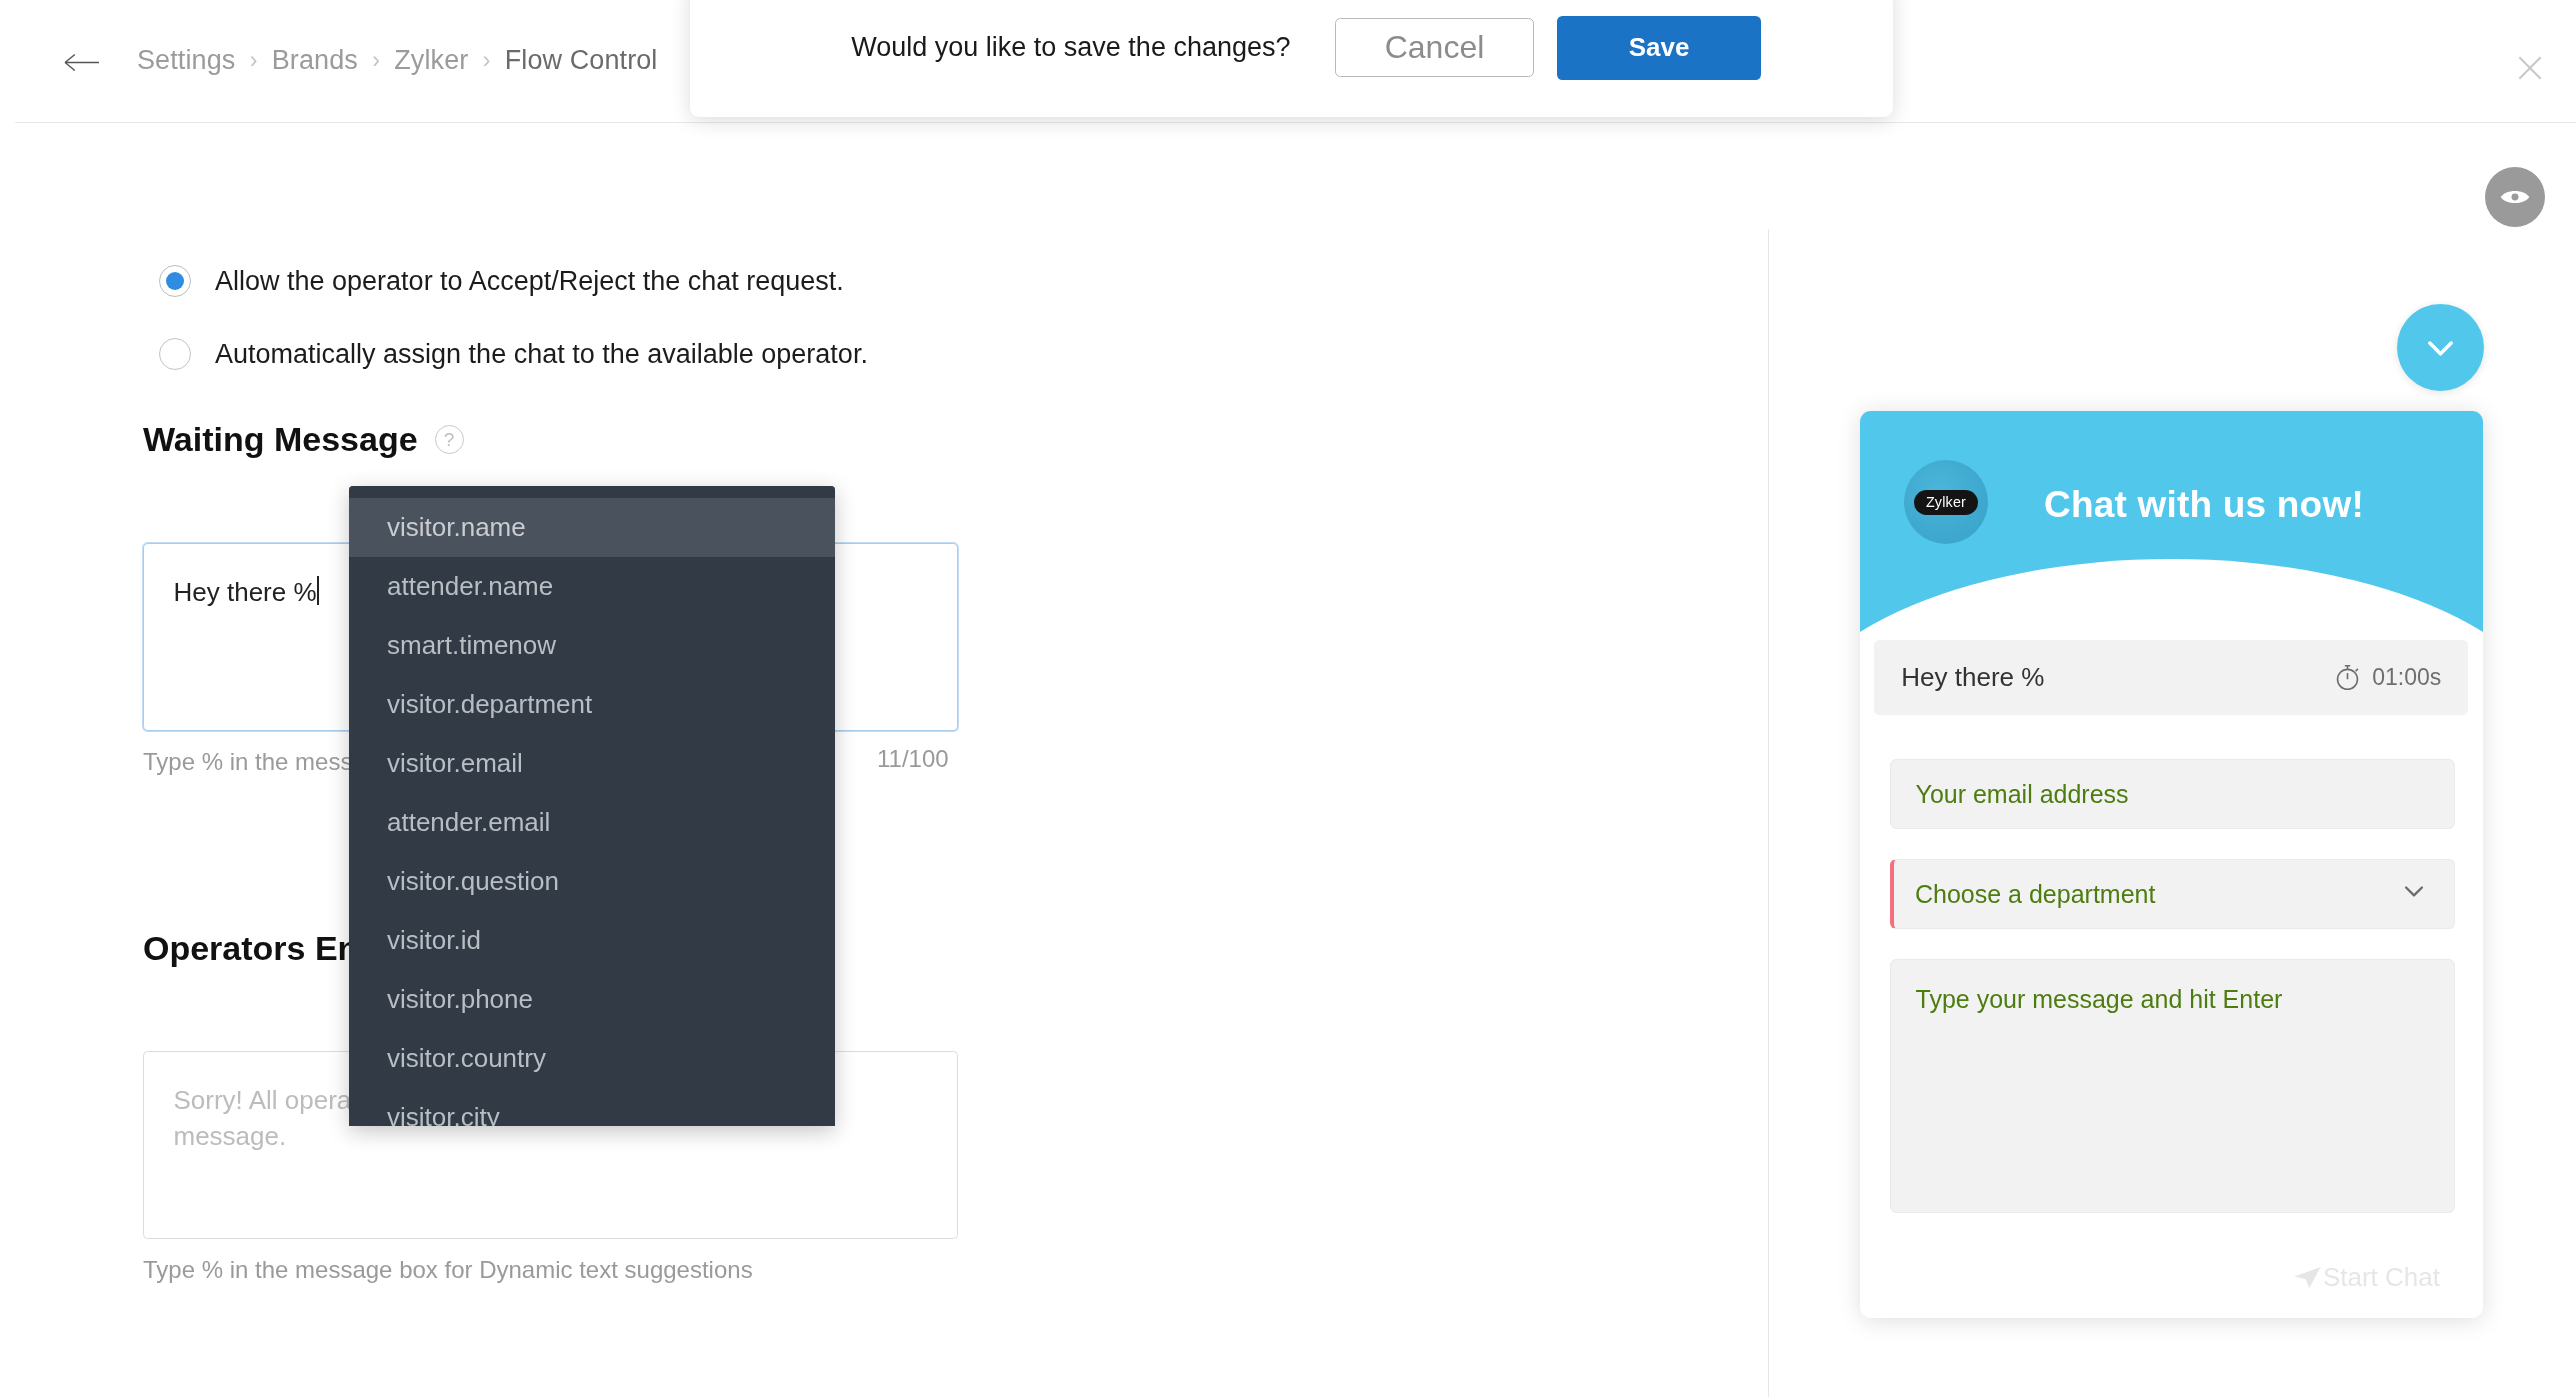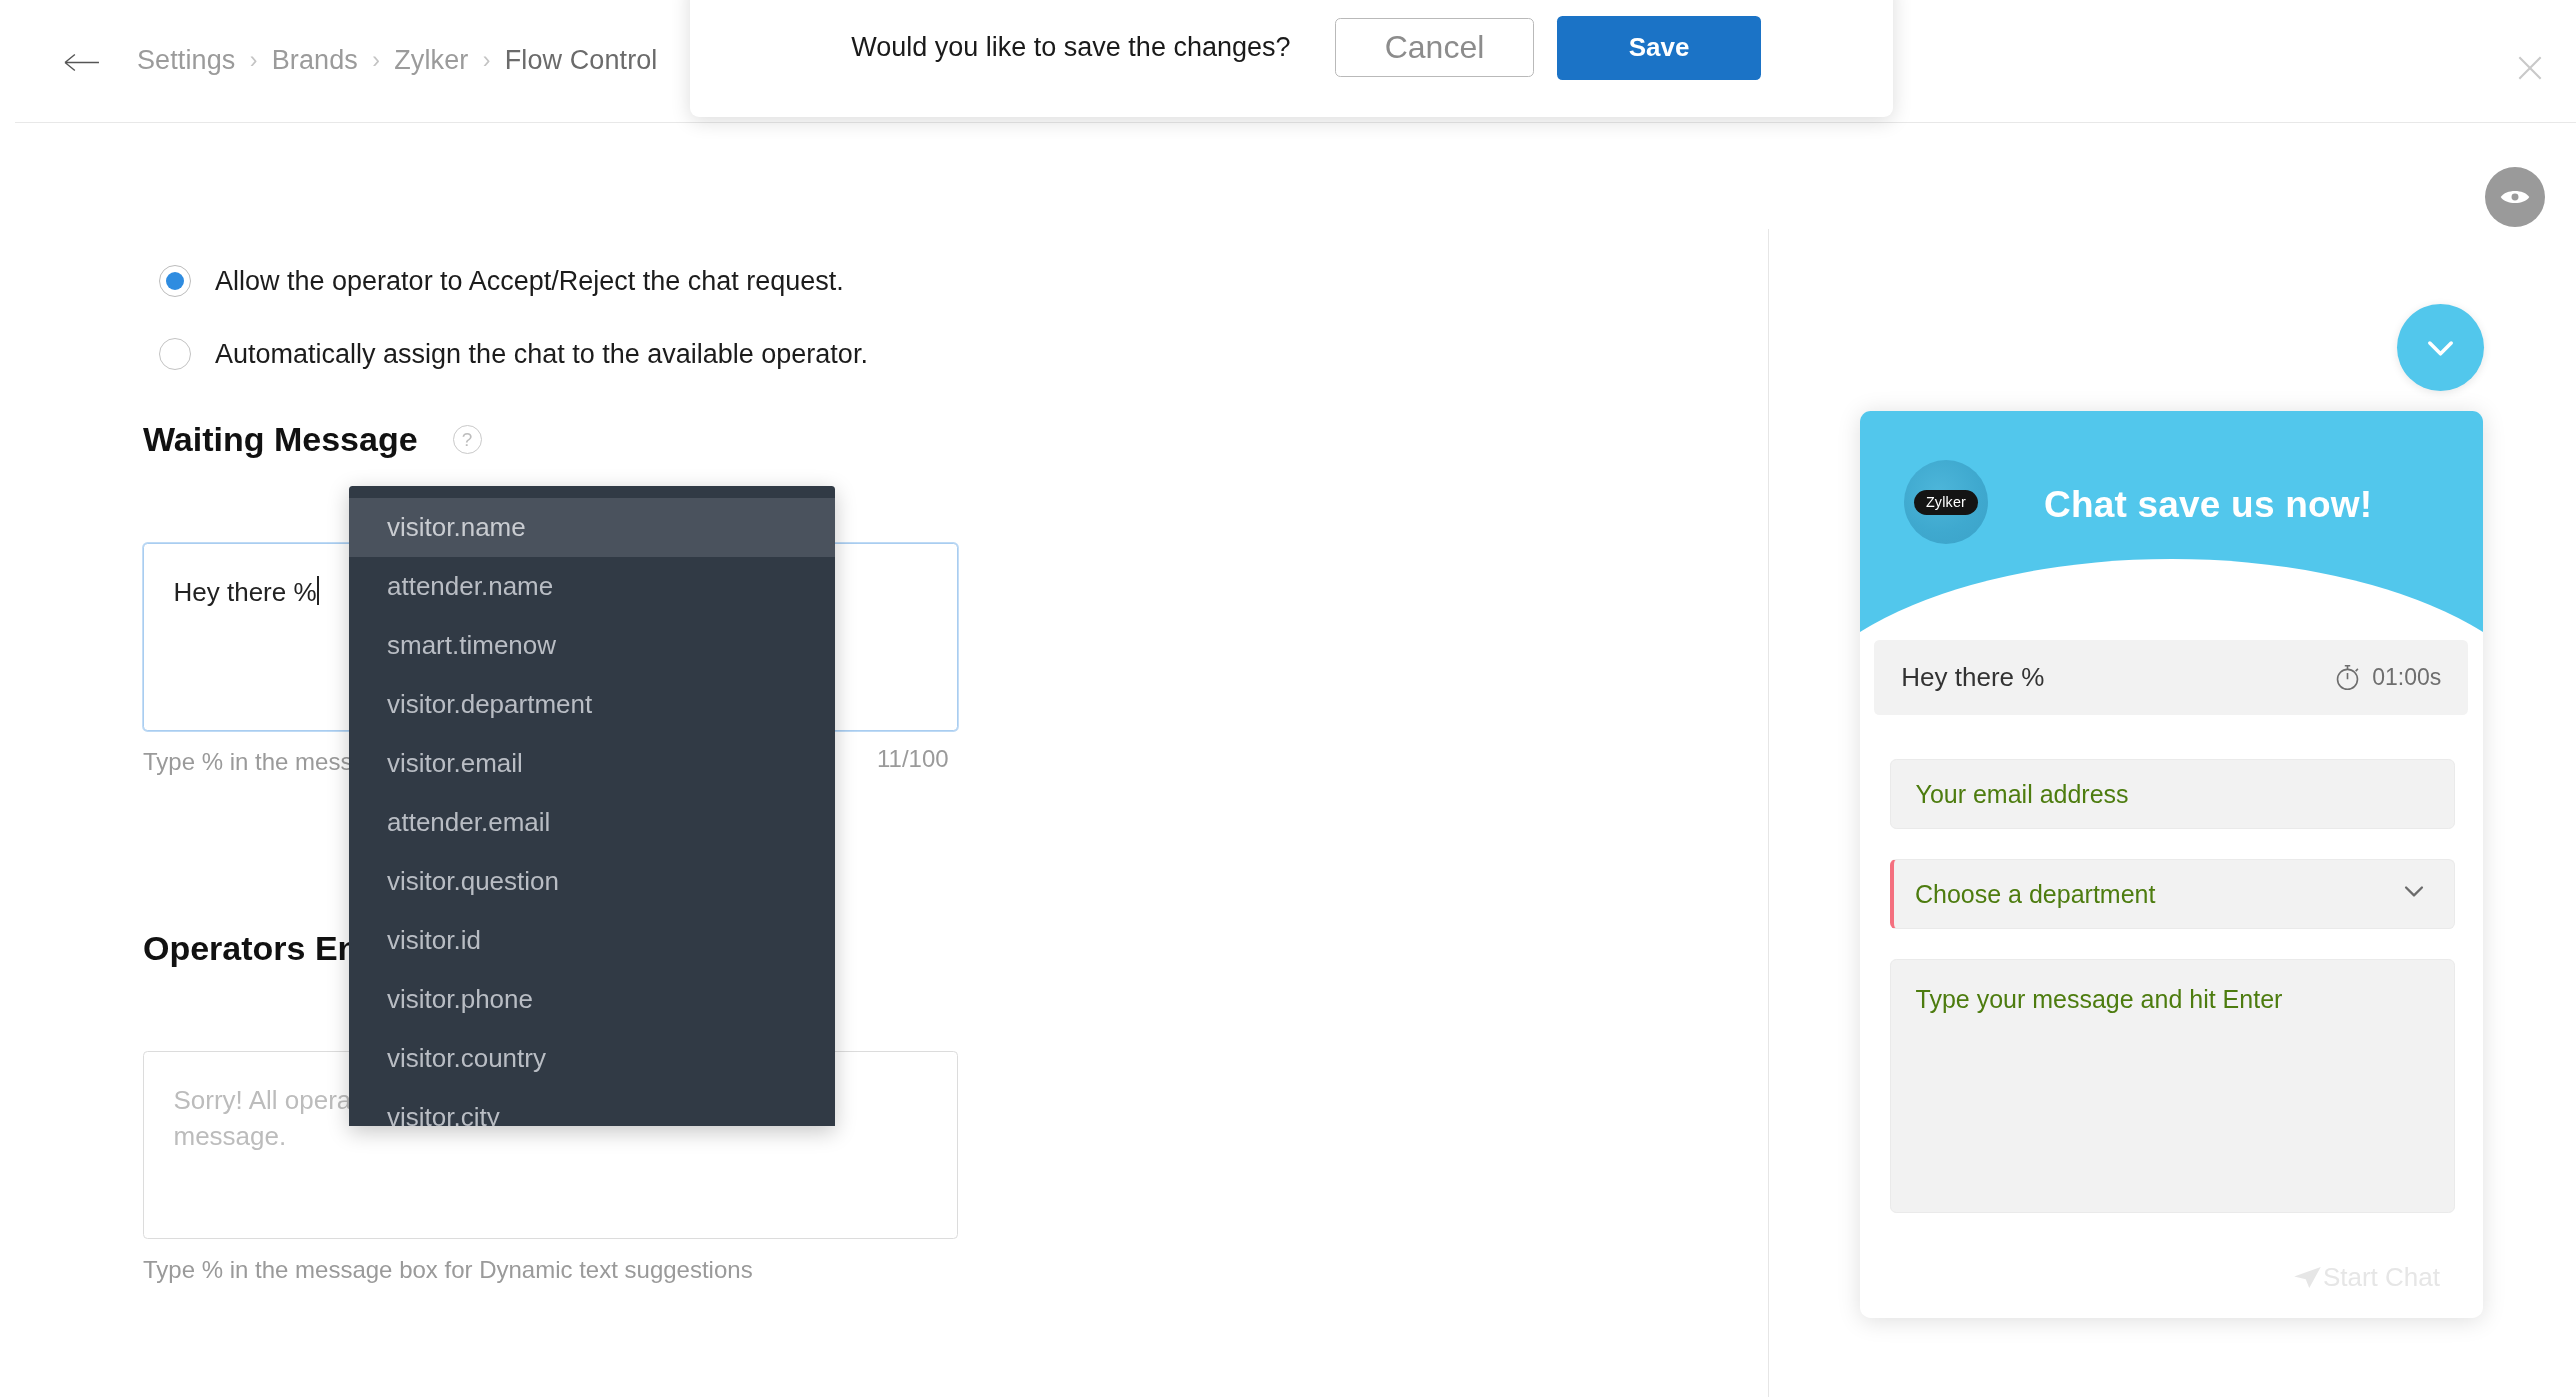--- a/index.html
+++ b/index.html
@@ -77,21 +77,21 @@
   .radio-outer {
     width: 32px; height: 32px; border-radius: 50%;
     border: 1.4px solid #c3c3c3; background: #fff;
     display:flex; align-items:center; justify-content:center; flex: 0 0 auto;
   }
   .radio-outer.checked { border-color: #bcbcbc; }
   .radio-dot { width: 18px; height: 18px; border-radius: 50%; background: #2f8ce0; }
   .radio-label { font-size: 27px; color: #1c1c1c; margin-left: 24px; white-space: nowrap; }
 
   .section-head {
-    position: absolute; display: flex; align-items: center; gap: 35px;
+    position: absolute; display: flex; align-items: center; gap: 17px;
   }
   .section-head .title { font-size: 34px; font-weight: 700; color: #111; white-space: nowrap; }
   .help-icon {
     width: 29px; height: 29px; border-radius: 50%; border: 1.4px solid #c9c9c9;
     color: #bdbdbd; font-size: 19px; display: flex; align-items: center;
     justify-content: center; line-height: 1; padding-bottom: 0.9px;
   }
   .sh-waiting { left: 143px; top: 296px; }
   .sh-engaged { left: 143px; top: 805px; }
 
@@ -320,21 +320,21 @@
     <svg viewBox="0 0 46 46" fill="none" stroke="#fff" stroke-width="4" stroke-linecap="round" stroke-linejoin="round">
       <path d="M11 18 L23 30 L35 18"></path>
     </svg>
   </div>
 
   <div class="chat-widget">
     <div class="chat-header">
       <div class="brand-avatar">
         <span class="brand-pill">Zylker</span>
       </div>
-      <div class="chat-title">Chat save us now!</div>
+      <div class="chat-title">Chat with us now!</div>
     </div>
 
     <div class="greet-row">
       <span class="greet-text">Hey there %</span>
       <span class="greet-timer">
         <svg viewBox="0 0 32 32" fill="none" stroke="currentColor" stroke-width="1.8">
           <circle cx="16" cy="18" r="11"></circle>
           <path d="M16 18 V11 M13 3 H19 M16 3 V7 M25 9 l2.5 -2.5"></path>
         </svg>
         <span>01:00s</span>

